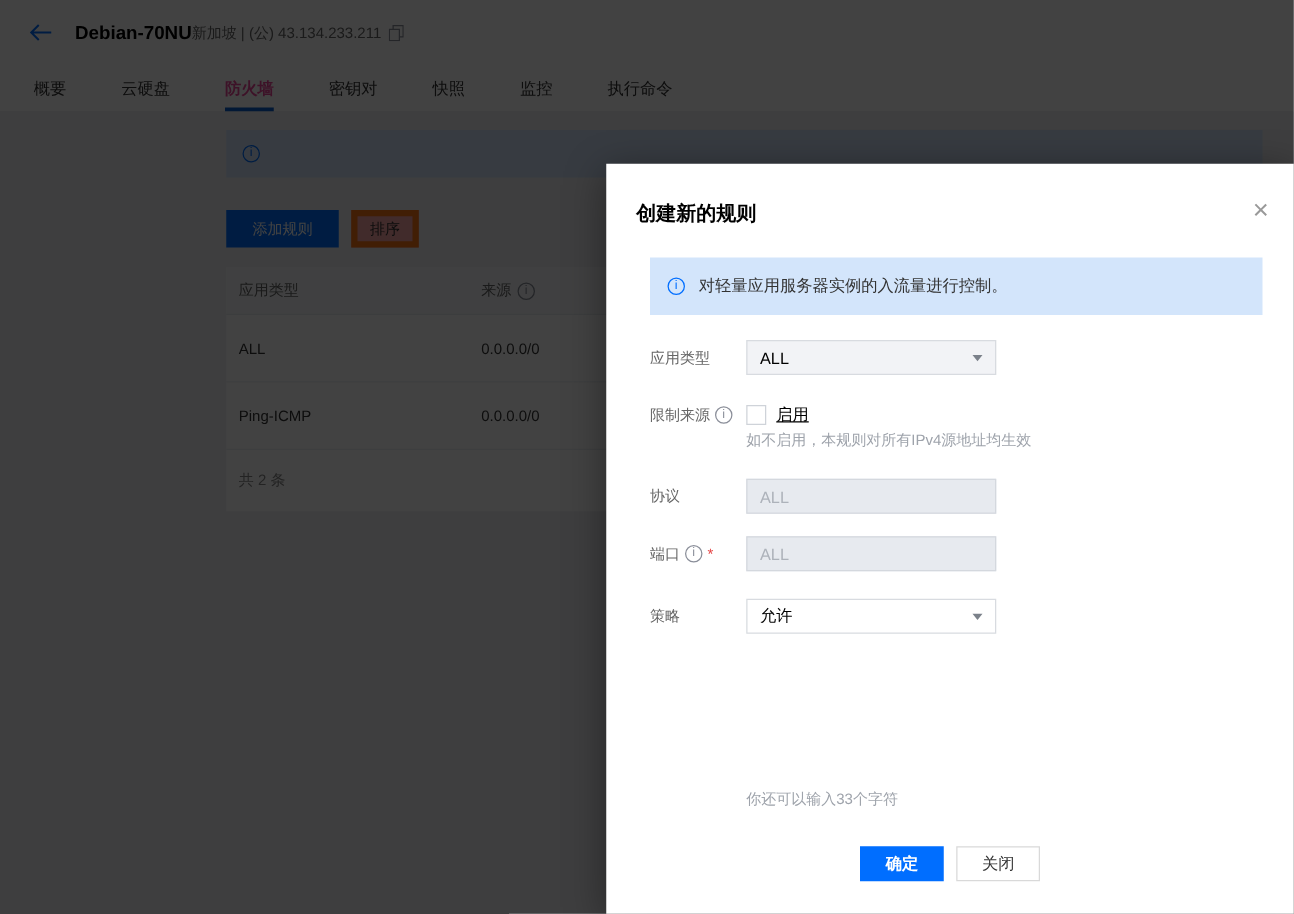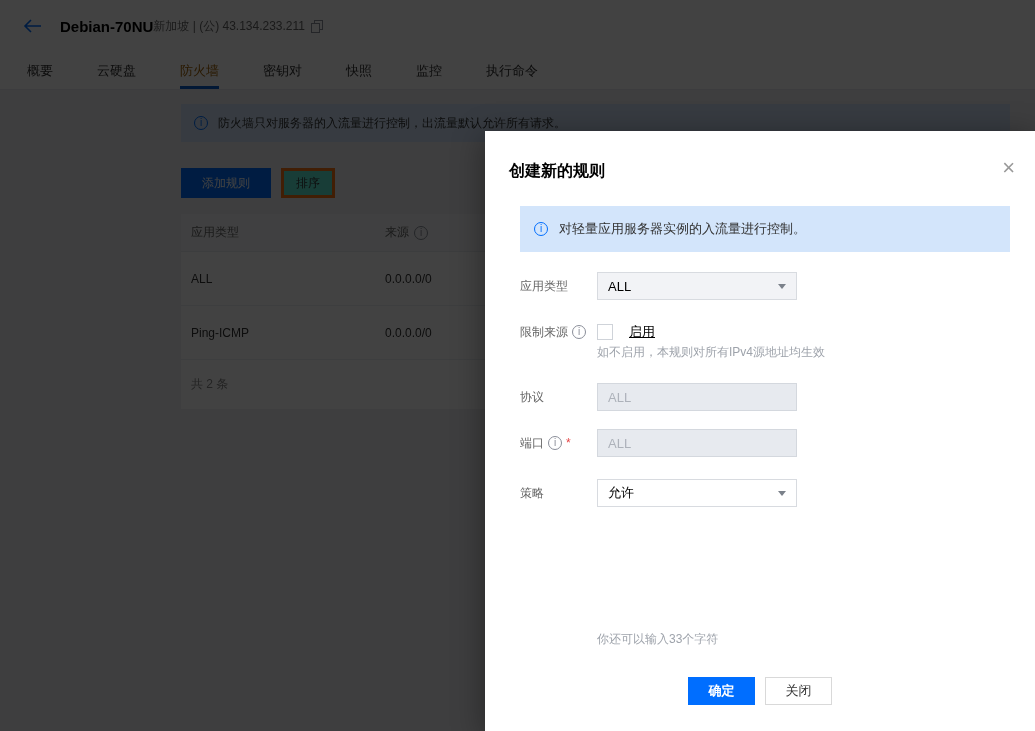--- a/index.html
+++ b/index.html
@@ -15,38 +15,38 @@
   .back-btn { margin-left:20px; width:24px; height:20px; display:flex; align-items:center;
               justify-content:center; background:none; border:none; cursor:pointer; }
   .page-title { margin-left:16px; font-size:15px; font-weight:bold; color:#000; }
   .inst-meta { font-size:12px; color:#666; }
   .copy-btn { margin-left:6px; background:none; border:none; cursor:pointer; display:flex; }
 
   .tabbar { position:absolute; top:52px; left:0; right:0; height:38px; background:#fff;
             border-bottom:1px solid #e7e9ee; display:flex; align-items:stretch;
             padding-left:27px; gap:44px; z-index:1; }
   .tab { position:relative; display:flex; align-items:center; font-size:13px; color:#333; cursor:pointer; }
-  .tab.active { color:#a16207; font-weight:normal; }
+  .tab.active { color:#ec4899; font-weight:bold; }
   .tab-underline { position:absolute; left:0; right:0; bottom:0; height:3px; background:#0a5ccc; }
 
   .content { position:absolute; top:90px; left:0; right:0; bottom:0; background:#eef0f4; z-index:1; }
   .notice-bg { position:absolute; left:181px; top:14px; width:829px; height:38px;
                background:#d3e5fb; display:flex; align-items:center; gap:10px;
                padding:0 13px; font-size:12px; color:#333; }
   .ic { width:14px; height:14px; min-width:14px; border-radius:50%; border:1px solid currentColor;
         display:inline-flex; align-items:center; justify-content:center;
         font-size:10px; font-style:normal; line-height:1; }
   .ic::before { content:"i"; }
   .ic.blue { color:#006eff; }
   .ic.gray { color:#8a8e99; }
 
   .add-btn { position:absolute; left:181px; top:78px; width:90px; height:30px;
              background:#006eff; color:#fff; border:none; font-size:12px; cursor:pointer; }
   .sort-btn { position:absolute; left:281px; top:78px; width:54px; height:30px;
-              background:#5eead4; color:#333; border:3px solid #f97316; font-size:12px; cursor:pointer; }
+              background:#fca5a5; color:#333; border:5px solid #f97316; font-size:12px; cursor:pointer; }
 
   .table-card { position:absolute; left:181px; top:124px; width:829px; background:#fff; }
   .thead { height:38px; display:flex; align-items:center; background:#f7f8fa;
            border-bottom:1px solid #e8eaee; font-size:12px; color:#666; }
   .trow { height:54px; display:flex; align-items:center; font-size:12px; color:#333;
           border-bottom:1px solid #eceef2; }
   .cell1 { width:204px; padding-left:10px; }
   .cell2 { flex:1; display:flex; align-items:center; gap:5px; }
   .tfoot { height:49px; display:flex; align-items:center; padding-left:10px;
            font-size:12px; color:#888; }
@@ -77,21 +77,21 @@
   .sel.white  { background:#fff; }
   .caret { width:0; height:0; border-left:4px solid transparent;
            border-right:4px solid transparent; border-top:5px solid #7b818a; }
 
   .input-disabled { width:200px; height:28px; background:#e7eaef; border:1px solid #d4d8de;
                     color:#adb2ba; font-size:13px; display:flex; align-items:center;
                     padding:0 10px; }
 
   .checkbox { appearance:none; -webkit-appearance:none; width:16px; height:16px;
               border:1px solid #cfd3d9; background:#fff; cursor:pointer; }
-  .cb-label { margin-left:16px; font-size:13px; color:#000;text-decoration:underline; }
+  .cb-label { margin-left:8px; font-size:13px; color:#000;text-decoration:underline; }
   .m-hint { position:absolute; left:112px; font-size:12px; color:#9ea3ab; }
 
   .remark-area { width:388px; height:103px; border:1px solid #d8dbe0; background:#fff;
                  font-size:13px; color:#000; padding:7px 10px; resize:none;
                  font-family:"Liberation Sans","DejaVu Sans",sans-serif; }
   .m-confirm { position:absolute; left:203px; top:546px; width:67px; height:28px;
                background:#006eff; color:#fff; border:none; font-size:13px; cursor:pointer;font-weight:bold; }
   .m-cancel  { position:absolute; left:280px; top:546px; width:67px; height:28px;
                background:#fff; color:#333; border:1px solid #d9d9d9; font-size:13px; cursor:pointer; }
 </style>
@@ -139,21 +139,20 @@
       <span>监控</span>
     </div>
   <div class="tab">
       <span>执行命令</span>
     </div>
 </div>
 
 <div class="content">
   <div class="notice-bg">
     <i class="ic blue"></i>
-    <span>防火墙只对服务器的入流量进行控制，出流量默认允许所有请求。</span>
   </div>
 
   <button class="add-btn">添加规则</button>
   <button class="sort-btn">排序</button>
 
   <div class="table-card">
     <div class="thead">
       <div class="cell1">应用类型</div>
       <div class="cell2">
         <span>来源</span>

